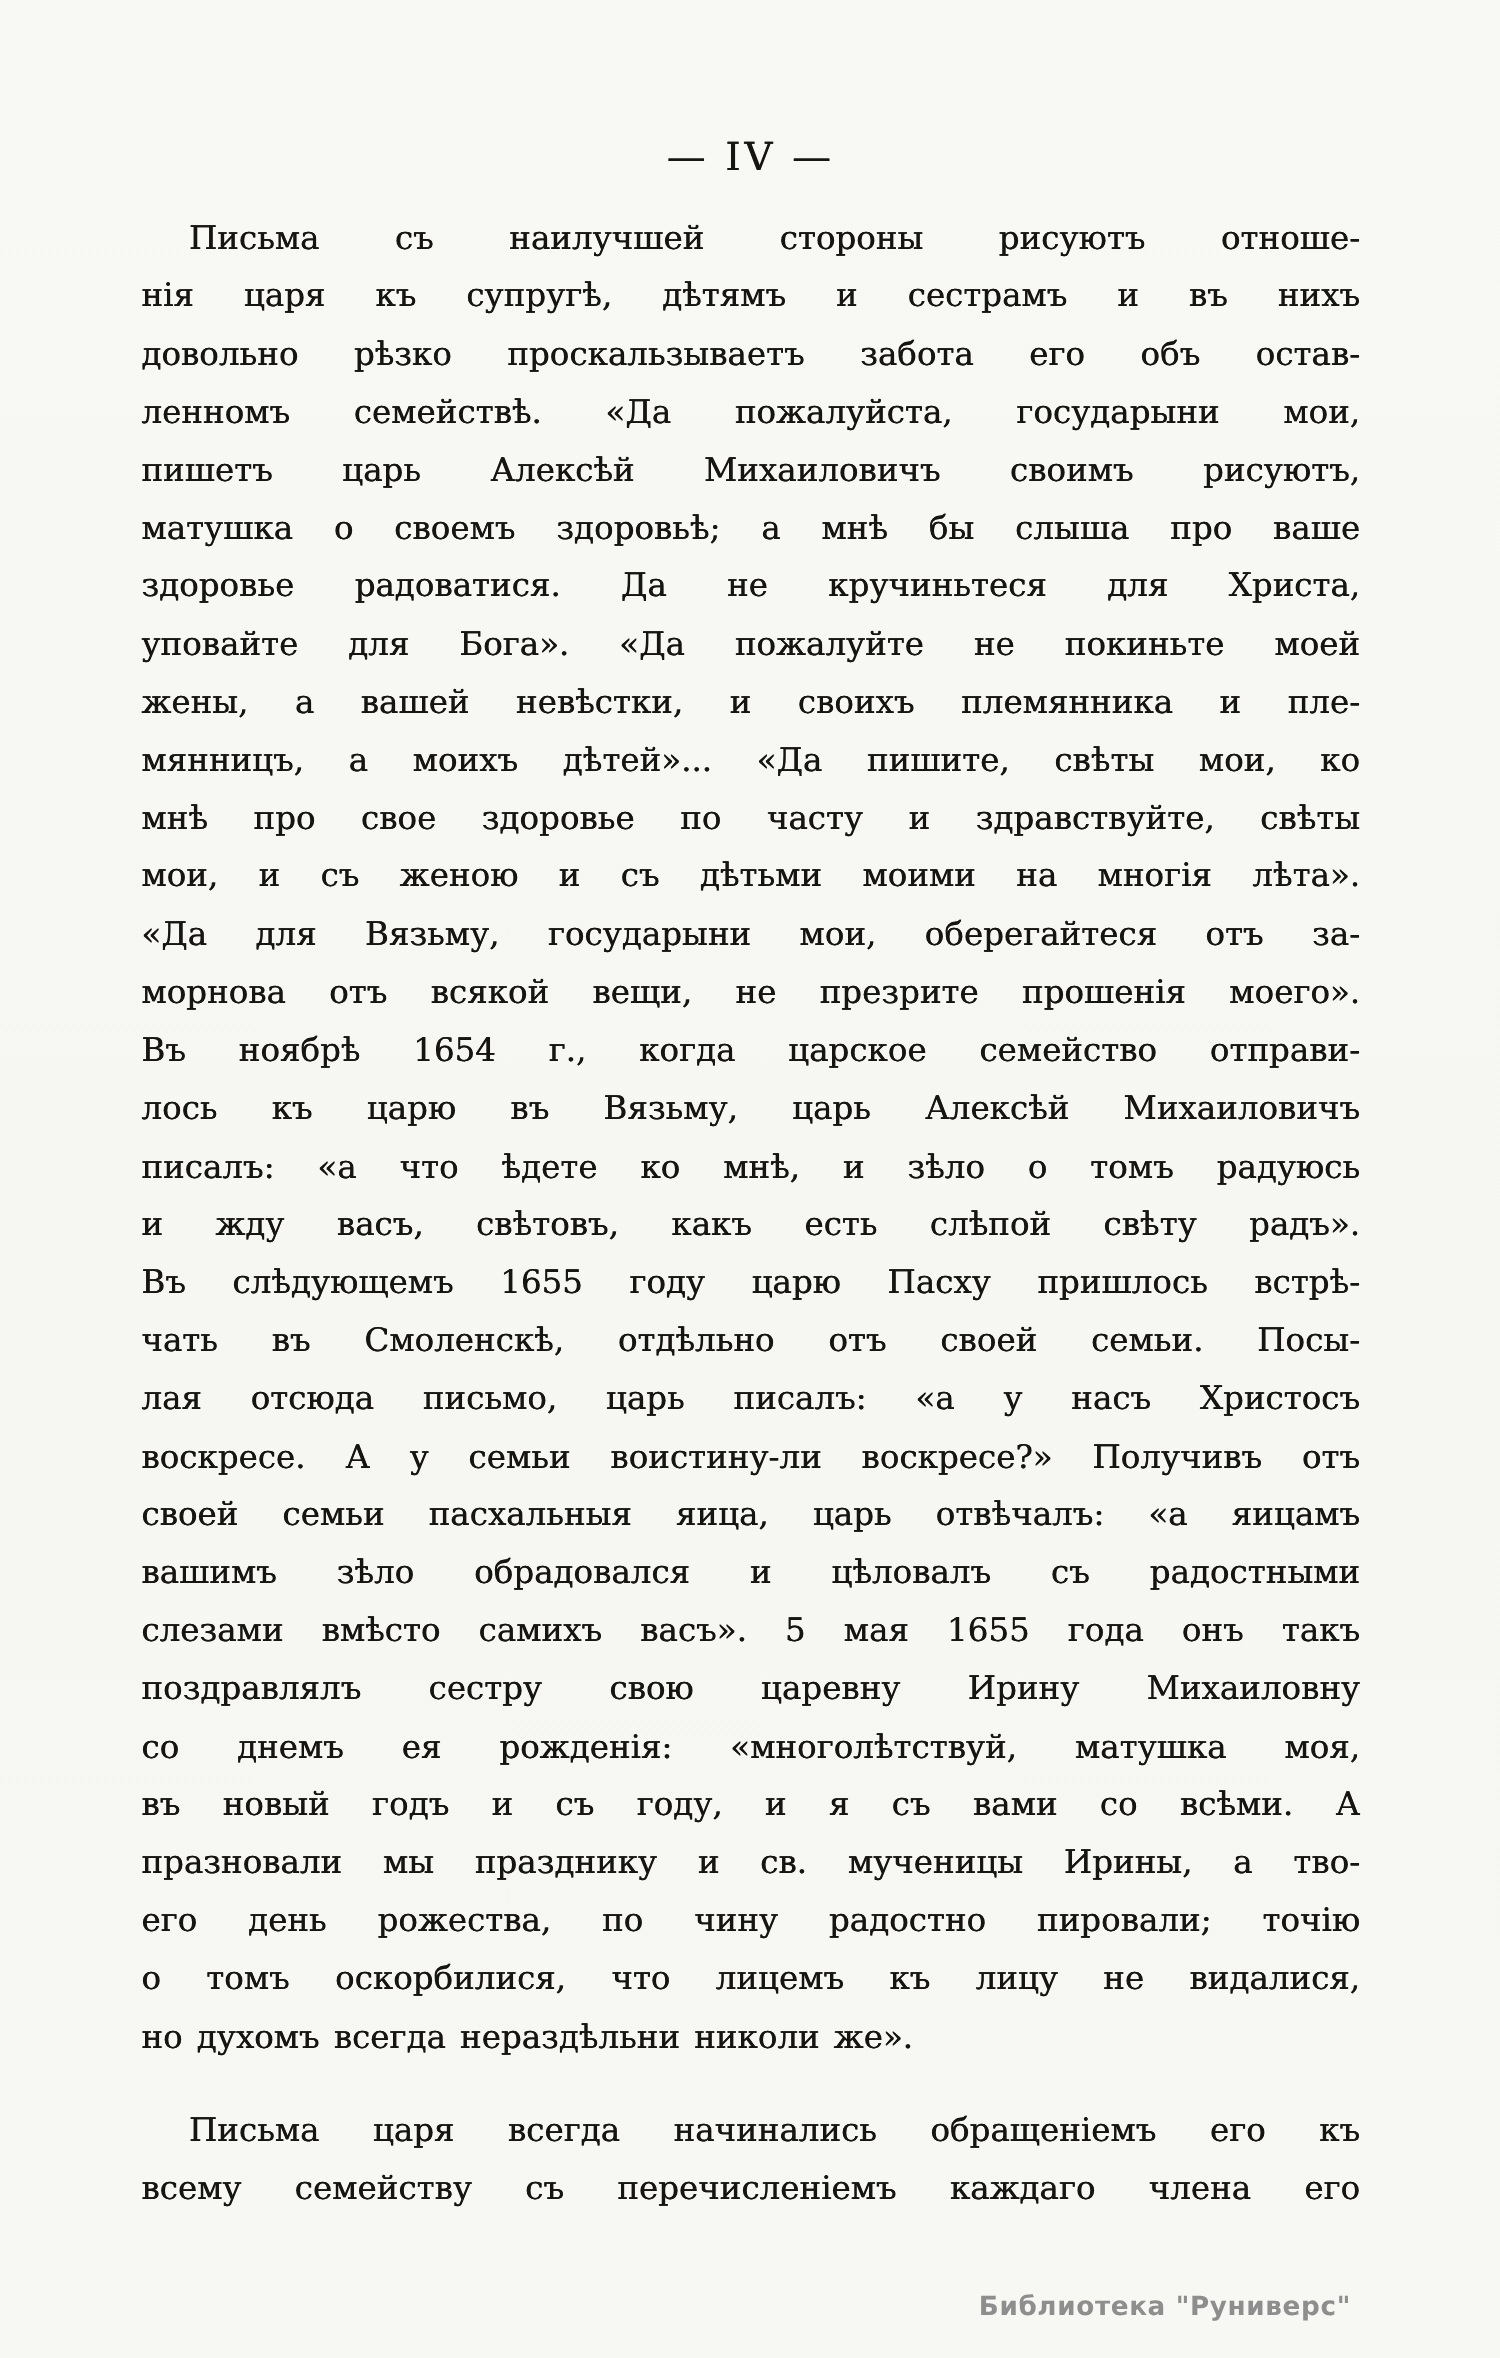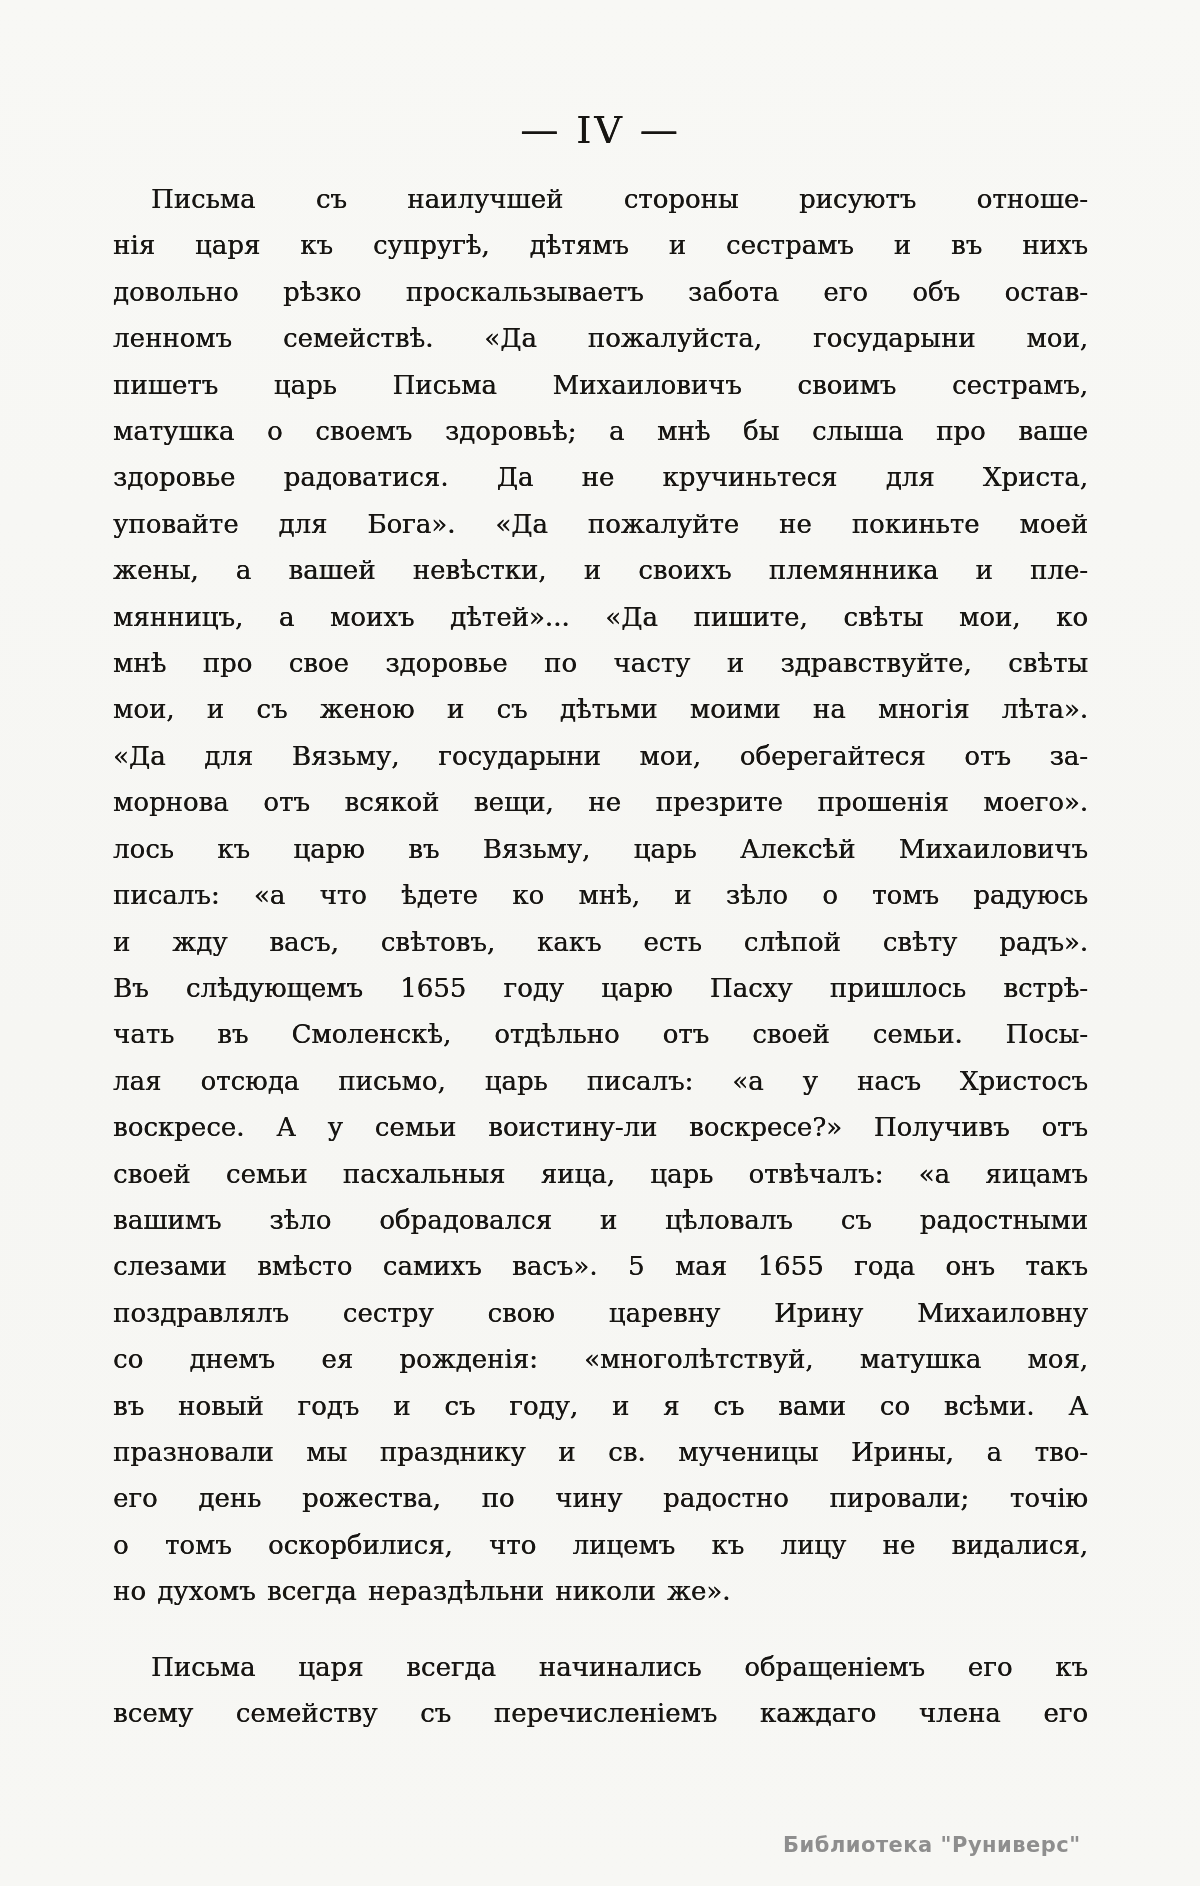--- a/index.html
+++ b/index.html
@@ -21,21 +21,21 @@
     background: linear-gradient(180deg, #f8f8f5 0%, #f6f6f3 55%, #f7f7f4 100%);
   }
   .text-block {
     position: absolute;
     left: 113px;
     width: 975px;
     top: 108px;
   }
   .page-header {
     text-align: center;
-    font-size: 38px;
+    font-size: 31px;
     letter-spacing: 3px;
     margin: 0 0 24px 0;
     text-shadow: 0.3px 0 0 currentColor;
   }
   .para {
     margin: 0;
   }
   .para + .para {
     margin-top: 29px;
   }
@@ -71,30 +71,31 @@
 <div class="scan-page">
   <div class="text-block">
     <div class="page-header">— IV —</div>
 
     <div class="para">
 
     <div class="line indent">Письма съ наилучшей стороны рисуютъ отноше-</div>
         <div class="line">нія царя къ супругѣ, дѣтямъ и сестрамъ и въ нихъ</div>
         <div class="line">довольно рѣзко проскальзываетъ забота его объ остав-</div>
         <div class="line">ленномъ семействѣ. «Да пожалуйста, государыни мои,</div>
-        <div class="line">пишетъ царь Письма Михаиловичъ своимъ сестрамъ,</div>
+        <div class="line">пишетъ царь Алексѣй Михаиловичъ своимъ рисуютъ,</div>
         <div class="line">матушка о своемъ здоровьѣ; а мнѣ бы слыша про ваше</div>
         <div class="line">здоровье радоватися. Да не кручиньтеся для Христа,</div>
         <div class="line">уповайте для Бога». «Да пожалуйте не покиньте моей</div>
         <div class="line">жены, а вашей невѣстки, и своихъ племянника и пле-</div>
         <div class="line">мянницъ, а моихъ дѣтей»... «Да пишите, свѣты мои, ко</div>
         <div class="line">мнѣ про свое здоровье по часту и здравствуйте, свѣты</div>
         <div class="line">мои, и съ женою и съ дѣтьми моими на многія лѣта».</div>
         <div class="line">«Да для Вязьму, государыни мои, оберегайтеся отъ за-</div>
         <div class="line">морнова отъ всякой вещи, не презрите прошенія моего».</div>
+        <div class="line">Въ ноябрѣ 1654 г., когда царское семейство отправи-</div>
         <div class="line">лось къ царю въ Вязьму, царь Алексѣй Михаиловичъ</div>
         <div class="line">писалъ: «а что ѣдете ко мнѣ, и зѣло о томъ радуюсь</div>
         <div class="line">и жду васъ, свѣтовъ, какъ есть слѣпой свѣту радъ».</div>
         <div class="line">Въ слѣдующемъ 1655 году царю Пасху пришлось встрѣ-</div>
         <div class="line">чать въ Смоленскѣ, отдѣльно отъ своей семьи. Посы-</div>
         <div class="line">лая отсюда письмо, царь писалъ: «а у насъ Христосъ</div>
         <div class="line">воскресе. А у семьи воистину-ли воскресе?» Получивъ отъ</div>
         <div class="line">своей семьи пасхальныя яица, царь отвѣчалъ: «а яицамъ</div>
         <div class="line">вашимъ зѣло обрадовался и цѣловалъ съ радостными</div>
         <div class="line">слезами вмѣсто самихъ васъ». 5 мая 1655 года онъ такъ</div>

